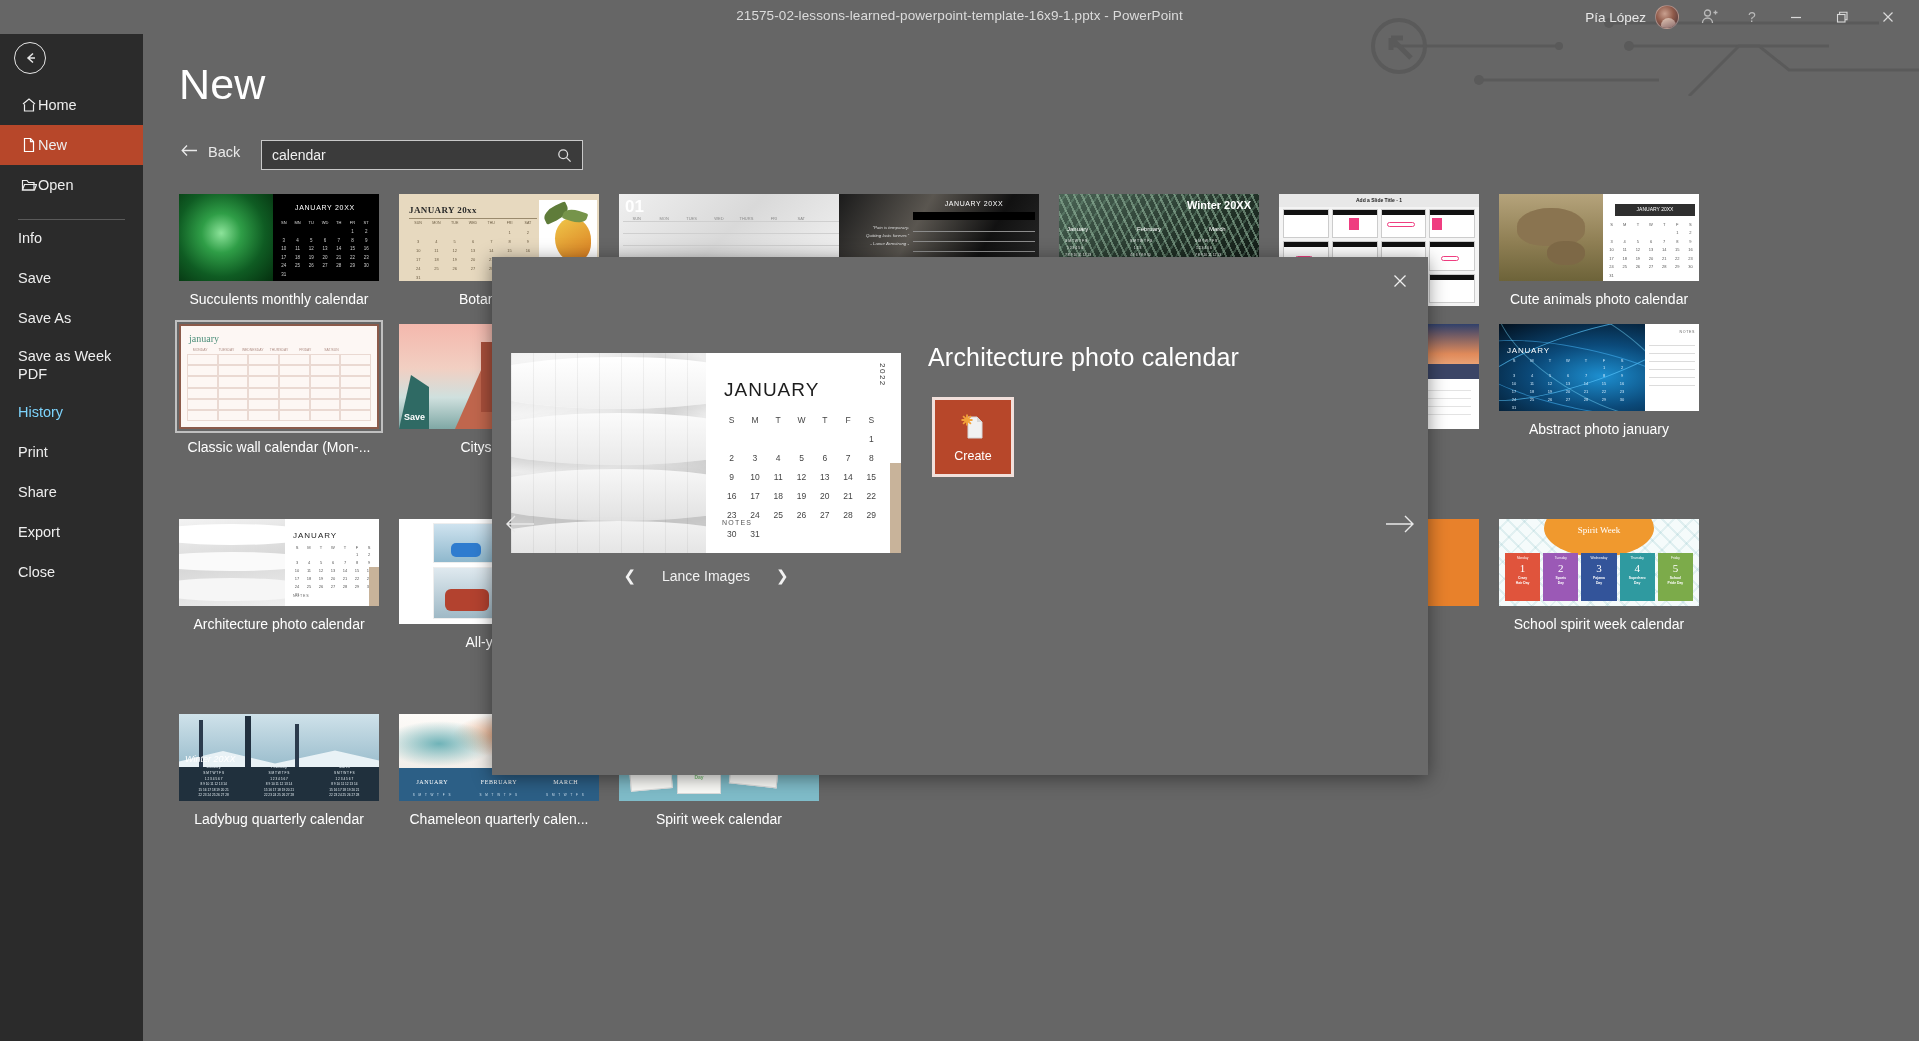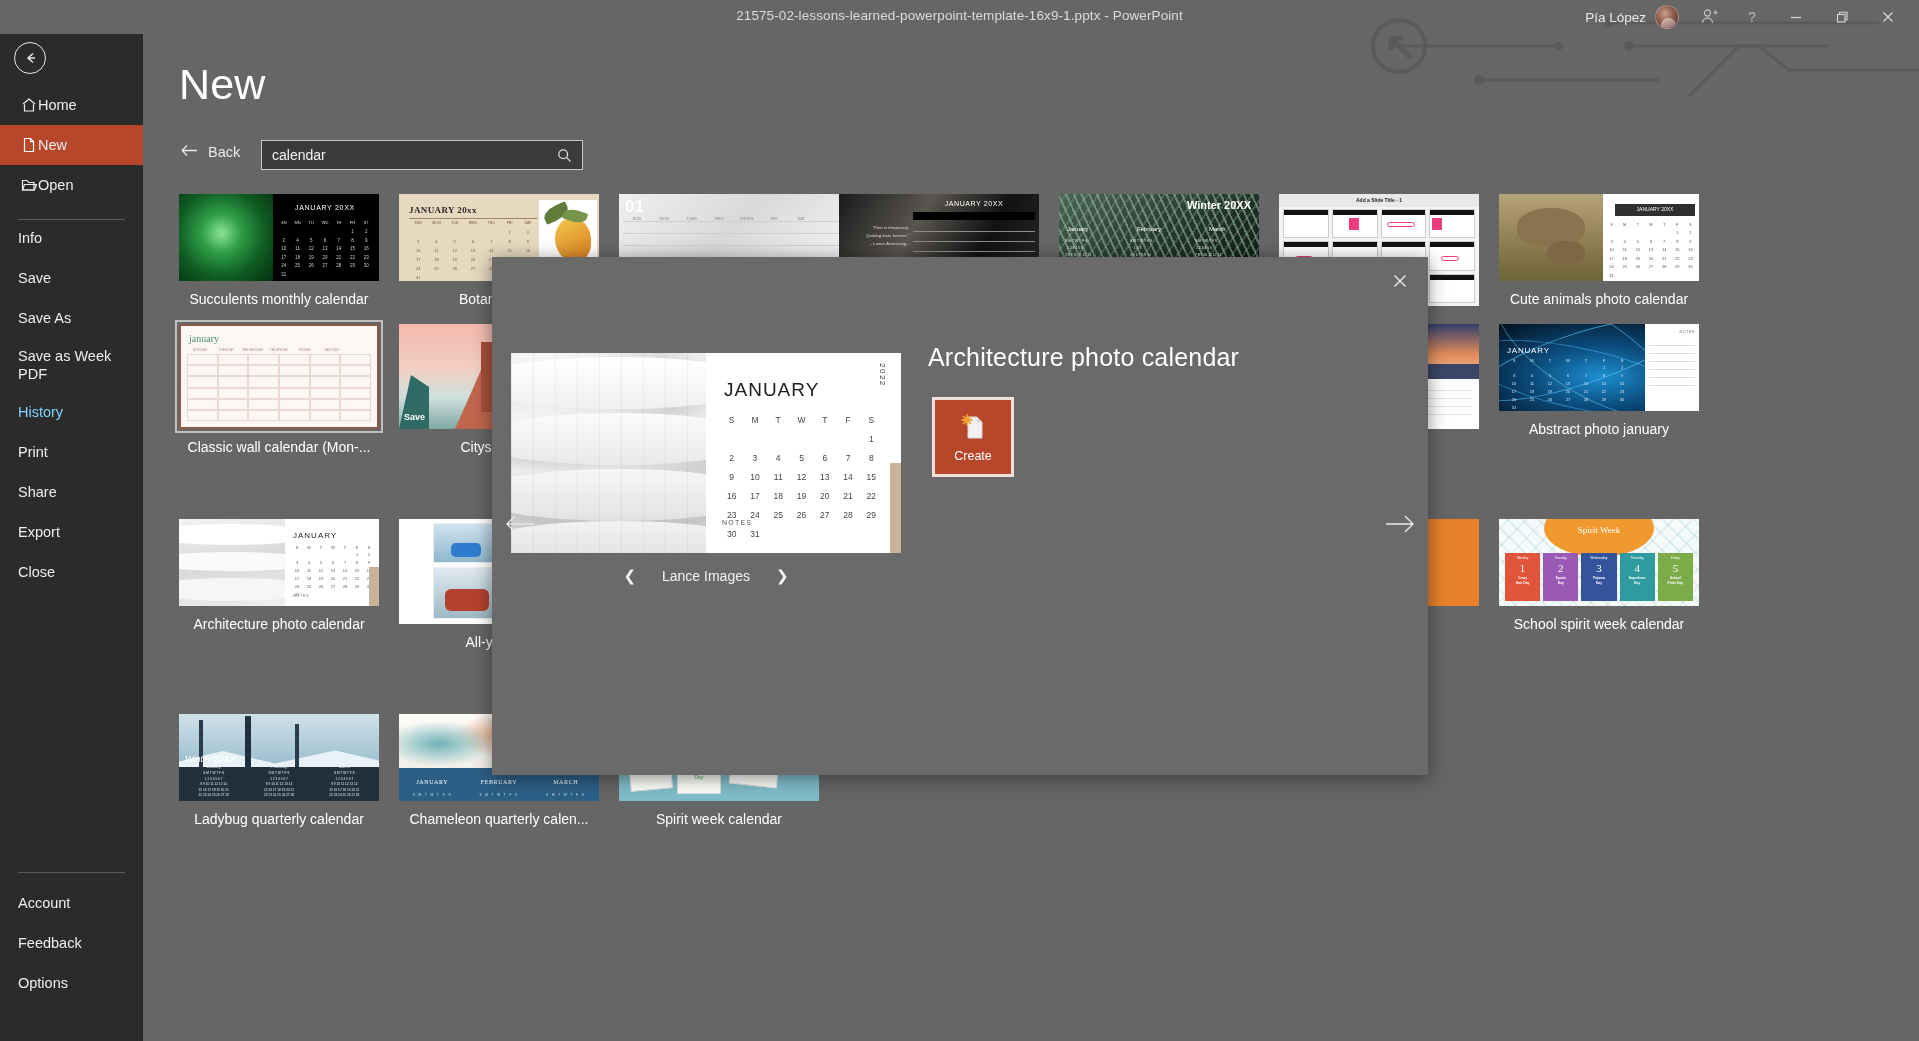--- a/index.html
+++ b/index.html
@@ -326,32 +326,20 @@
           <span>Share</span>
         </div>
       <div class="nav-row">
           <span>Export</span>
         </div>
       <div class="nav-row">
           <span>Close</span>
         </div>
     </div>
 
-    <div class="nav-bottom">
-      <div class="nav-sep"></div>
-      <div class="nav-row">
-          <span>Account</span>
-        </div>
-      <div class="nav-row">
-          <span>Feedback</span>
-        </div>
-      <div class="nav-row">
-          <span>Options</span>
-        </div>
-    </div>
   </div>
 
   <div class="content">
     <div class="page-title">New</div>
 
     <div class="back-link">
       <span>
         <svg width="17" height="13" viewBox="0 0 17 13" fill="none" stroke="#e9e9e9" stroke-width="1.3">
           <path d="M6 1.5L1.2 6.5 6 11.5M1.2 6.5H16"></path>
         </svg>

